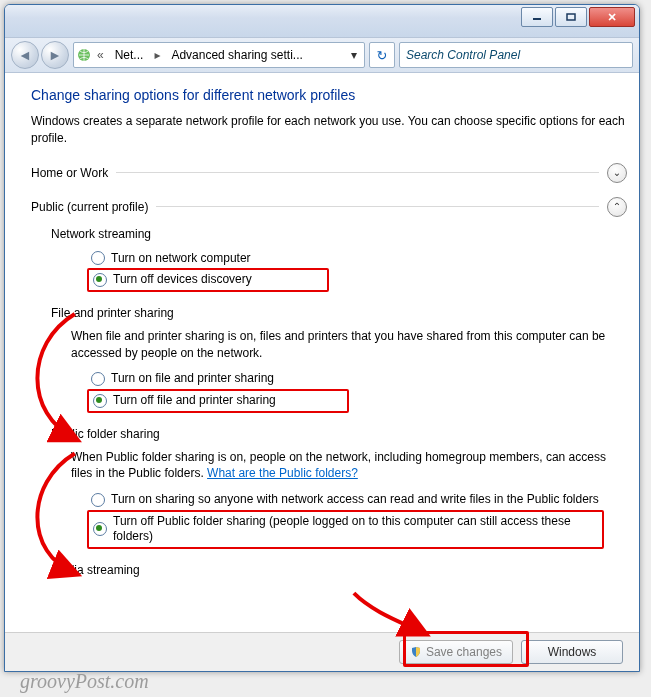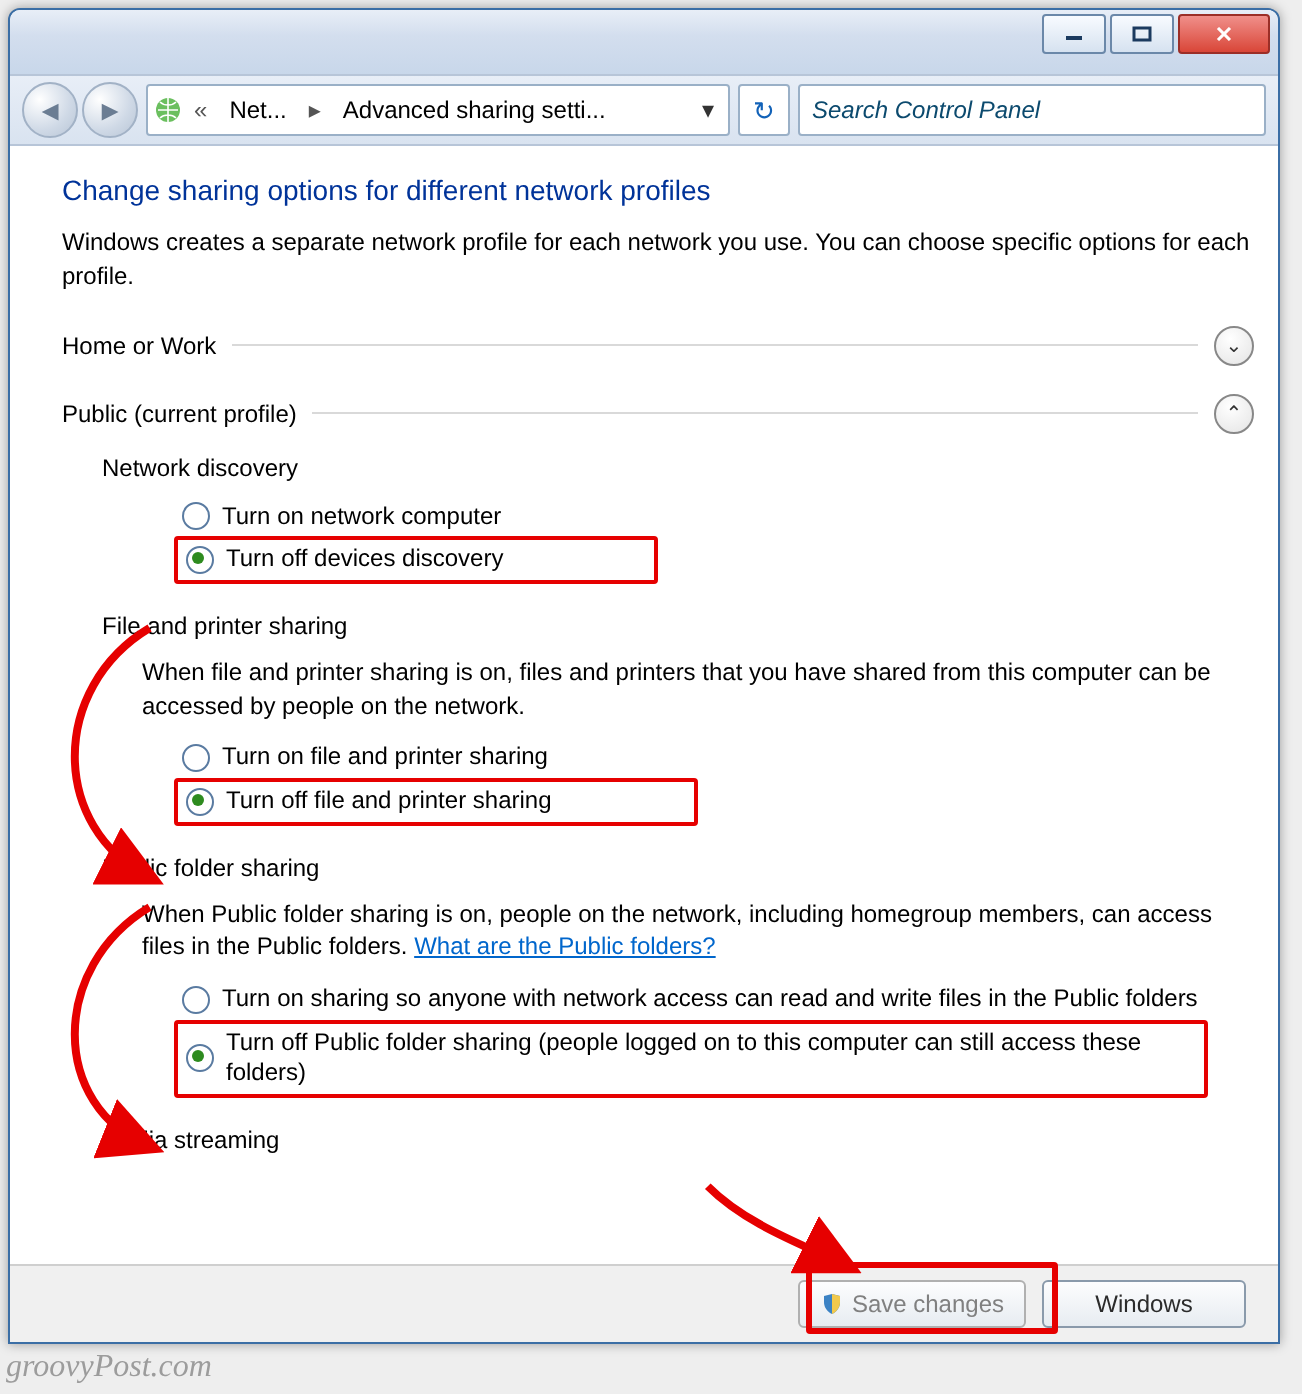--- a/index.html
+++ b/index.html
@@ -263,25 +263,25 @@
     height: 30px;
     border: 3px solid #e60000;
     border-radius: 2px;
     pointer-events: none;
   }
   .shield {
     width: 12px; height: 12px; display:inline-block;
   }
   .watermark {
     position: absolute;
-    left: 3px;
+    left: 20px;
     bottom: 4px;
     font-family: Georgia, serif;
     font-style: italic;
-    font-size: 16px;
+    font-size: 20px;
     color: #9c9c9c;
   }
   
   .arrows {
     position: absolute;
     top: 0; left: 0; right:0; bottom:0;
     pointer-events: none;
   }
   .netic {
     width:16px;height:16px;display:inline-block;vertical-align:middle;
@@ -342,21 +342,21 @@
         <span class="chevcircle">⌄</span>
       </div>
 
       <div class="section-header" style="margin-top:10px">
         <span>Public (current profile)</span>
         <span class="line"></span>
         <span class="chevcircle">⌃</span>
       </div>
 
       <div class="subsection">
-        <div class="sub-heading">Network discovery</div>
+        <div class="sub-heading">Network streaming</div>
         <div class="radios">
           <div class="radio-row">
             <span class="radio"></span>
             <span>Turn on network computer</span>
           </div>
           <div class="radio-row hl" style="width:230px">
             <span class="radio sel"></span>
             <span>Turn off devices discovery</span>
           </div>
         </div>

